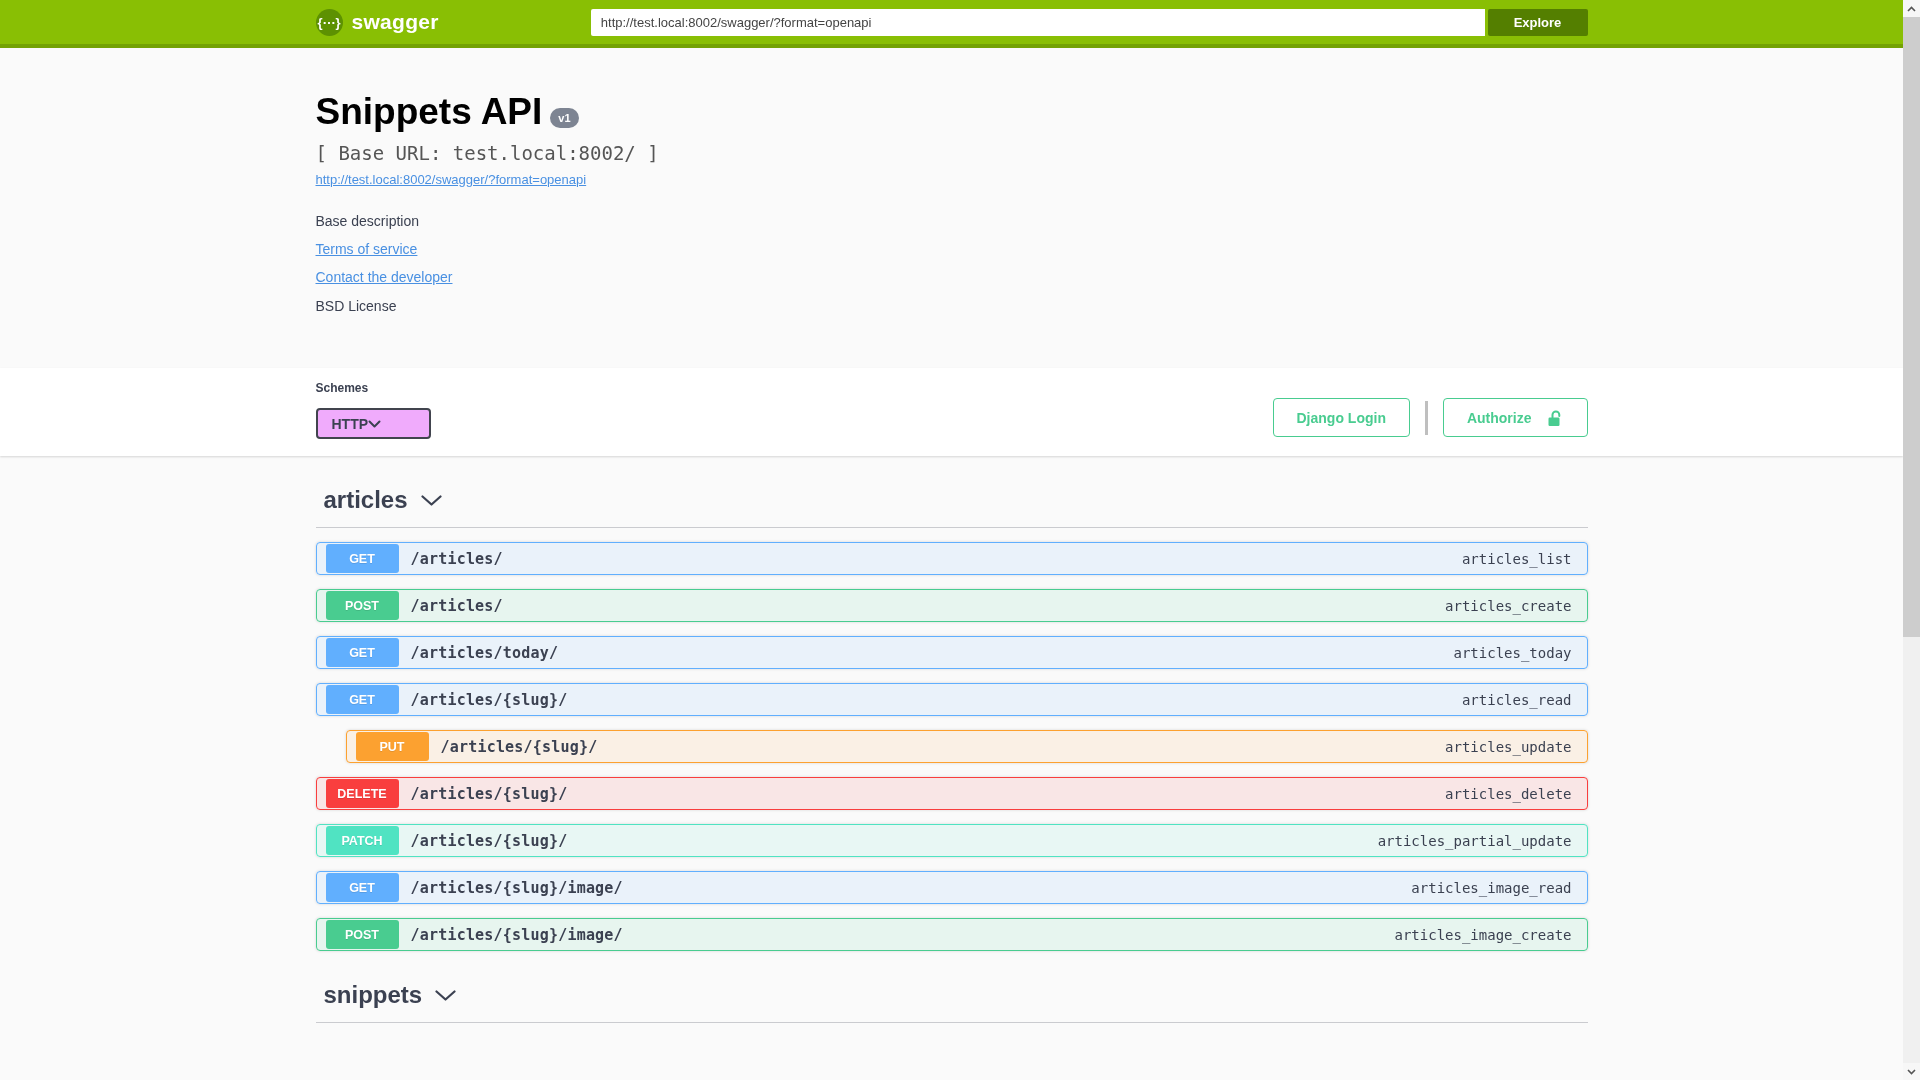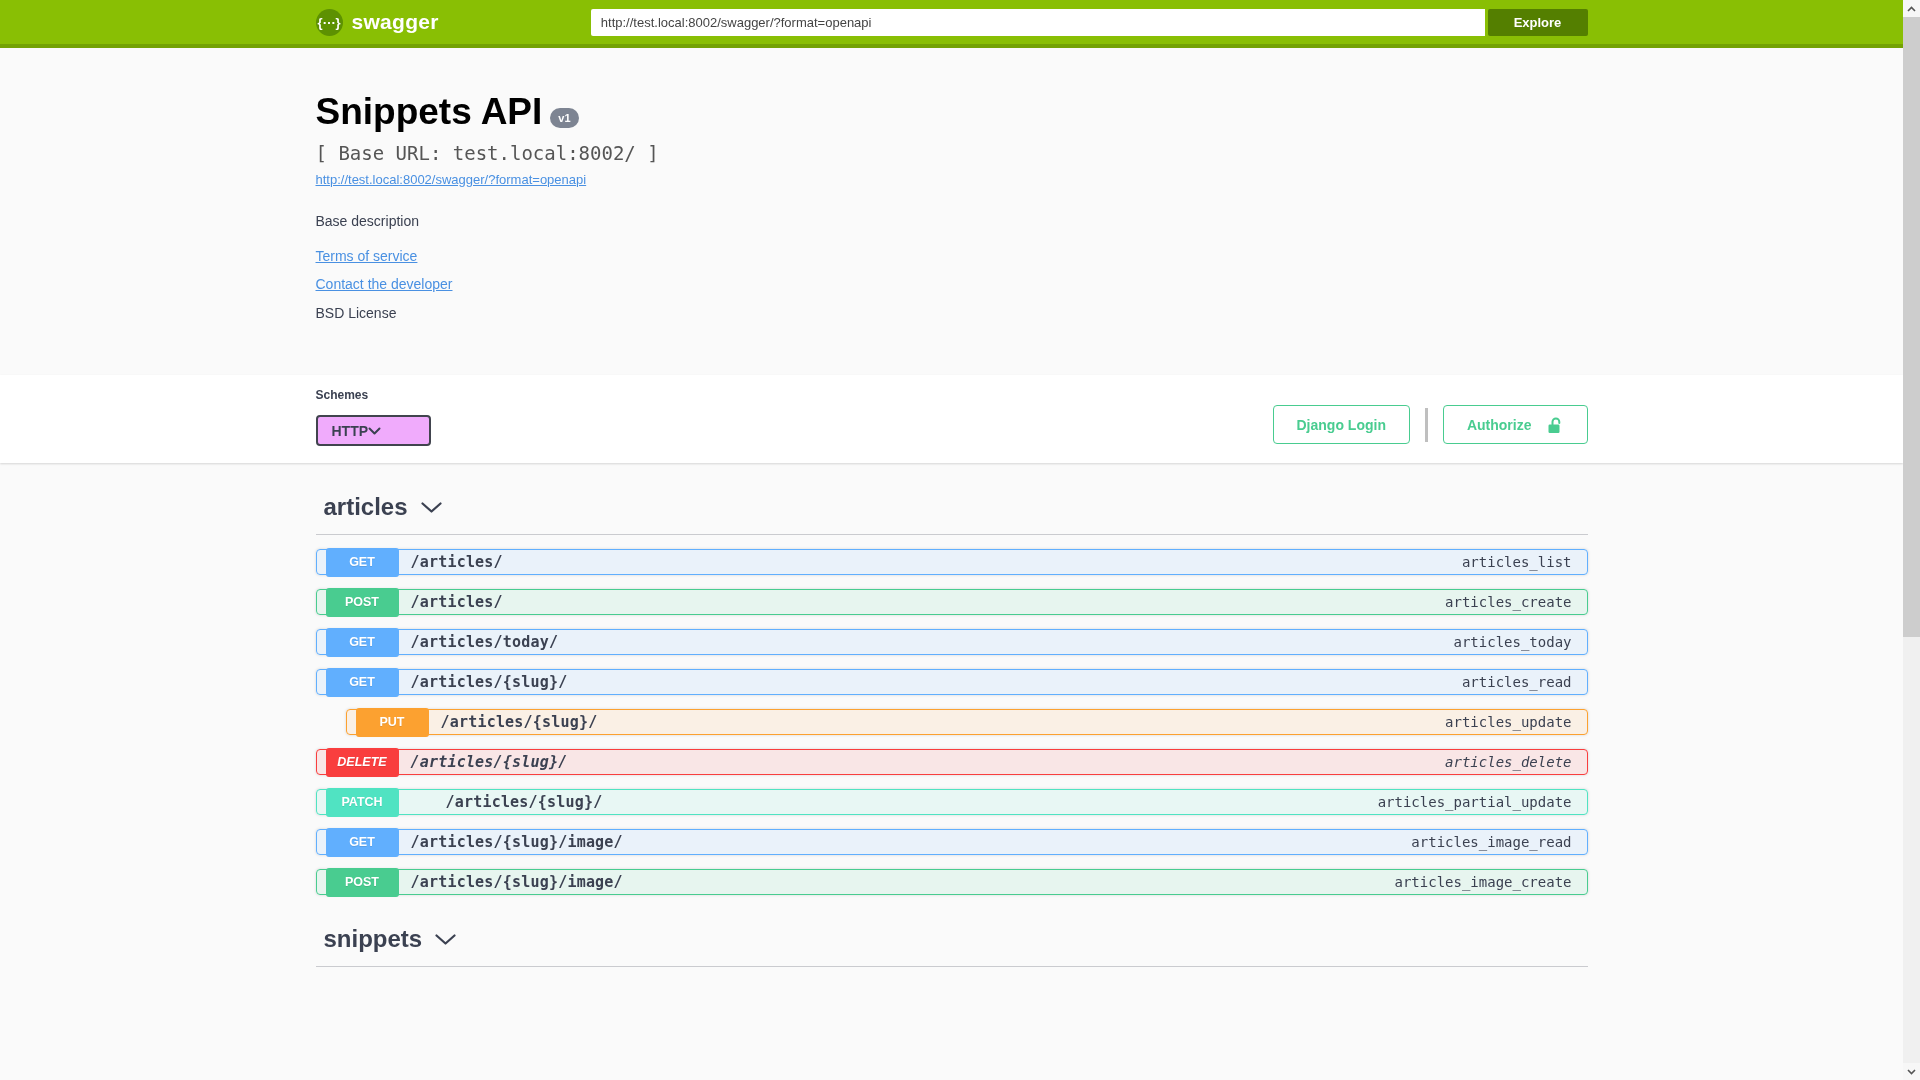--- a/index.html
+++ b/index.html
@@ -24,21 +24,21 @@
                  font-family:"Liberation Sans", sans-serif; }
 
   
   .info-section { padding:42px 0 54px; }
   .api-title { font-size:37px; font-weight:bold; color:#000000; line-height:44px; display:inline; }
   .version-badge { display:inline-block; background:#7d8492; color:#fff; font-size:11px; font-weight:bold;
                    padding:4px 8px; border-radius:14px; vertical-align:top; position:relative; top:18px; margin-left:8px; }
   .base-url { font-family:"DejaVu Sans Mono", monospace; font-size:19px; color:#555; margin-top:8px; }
   .spec-link { display:inline-block; margin-top:8px; font-size:13px; color:#4990e2; text-decoration:underline; cursor:pointer; }
   .description { margin-top:25px; font-size:14px; color:#3b4151; }
-  .info-link { display:block; margin-top:19px; font-size:14px; color:#4990e2; text-decoration:underline; cursor:pointer; width:max-content; }
+  .info-link { display:block; margin-top:12px; font-size:14px; color:#4990e2; text-decoration:underline; cursor:pointer; width:max-content; }
   .info-link + .info-link { margin-top:12px; }
   .license { margin-top:13px; font-size:14px; color:#3b4151; }
 
   
   .scheme-band { background:#fff; box-shadow:0 1px 2px 0 rgba(0,0,0,.15); padding:13px 0 17px; }
   .scheme-band .container { display:flex; align-items:flex-end; justify-content:space-between; }
   .schemes-label { display:block; font-size:12px; font-weight:bold; color:#3b4151; margin-bottom:13px; }
   .schemes-select { width:115px; height:31px; border:2px solid #41444e; border-radius:4px; background:#f0abfc;
                     display:flex; align-items:center; justify-content:flex-start; padding:0 12px 0 14px;
                     font-size:14px; font-weight:bold; color:#3b4151; cursor:pointer; }
@@ -47,27 +47,27 @@
               border-radius:4px; padding:0 23px; height:39px; font-weight:bold; font-size:14px; cursor:pointer;
               font-family:"Liberation Sans", sans-serif; }
   .btn-divider { width:3px; height:34px; background:#bfbfbf; }
 
   
   .operations { padding-bottom:40px; }
   .opblock-tag-section { margin-top:26px; }
   .opblock-tag { display:flex; align-items:center; gap:13px; font-size:24px; font-weight:bold; color:#3b4151;
                  padding:4px 0 13px 8px; border-bottom:1px solid rgba(59,65,81,.25); margin-bottom:7px; cursor:pointer; }
   .ops { padding-top:0; }
-  .opblock { display:flex; align-items:center; height:26px; margin-top:14px; border-radius:4px;
+  .opblock { display:flex; align-items:center; height:33px; margin-top:14px; border-radius:4px;
              border:1px solid; box-shadow:0 0 3px rgba(0,0,0,.15); cursor:pointer; }
   .opblock.get    { border-color:#61affe; background:rgba(97,175,254,.10); }
   .opblock.post   { border-color:#49cc90; background:rgba(73,204,144,.10); }
   .opblock.put    { border-color:#fca130; background:rgba(252,161,48,.10);margin-left:30px; }
-  .opblock.delete { border-color:#f93e3e; background:rgba(249,62,62,.10);font-style:italic; }
-  .opblock.patch  { border-color:#50e3c2; background:rgba(80,227,194,.10);gap:35px; }
+  .opblock.delete { border-color:#f93e3e; background:rgba(249,62,62,.10); }
+  .opblock.patch  { border-color:#50e3c2; background:rgba(80,227,194,.10); }
   .method-badge { width:73px; height:29px; margin-left:9px; border-radius:3px; color:#fff; font-weight:bold;
                   font-size:12.5px; display:flex; align-items:center; justify-content:center;
                   text-shadow:0 1px 0 rgba(0,0,0,.1); flex:none; }
   .get    .method-badge { background:#61affe; }
   .post   .method-badge { background:#49cc90; }
   .put    .method-badge { background:#fca130; }
   .delete .method-badge { background:#f93e3e; }
   .patch  .method-badge { background:#50e3c2; }
   .op-path { font-family:"DejaVu Sans Mono", monospace; font-size:15px; font-weight:bold; color:#3b4151;
              margin-left:12px; letter-spacing:.2px; }

